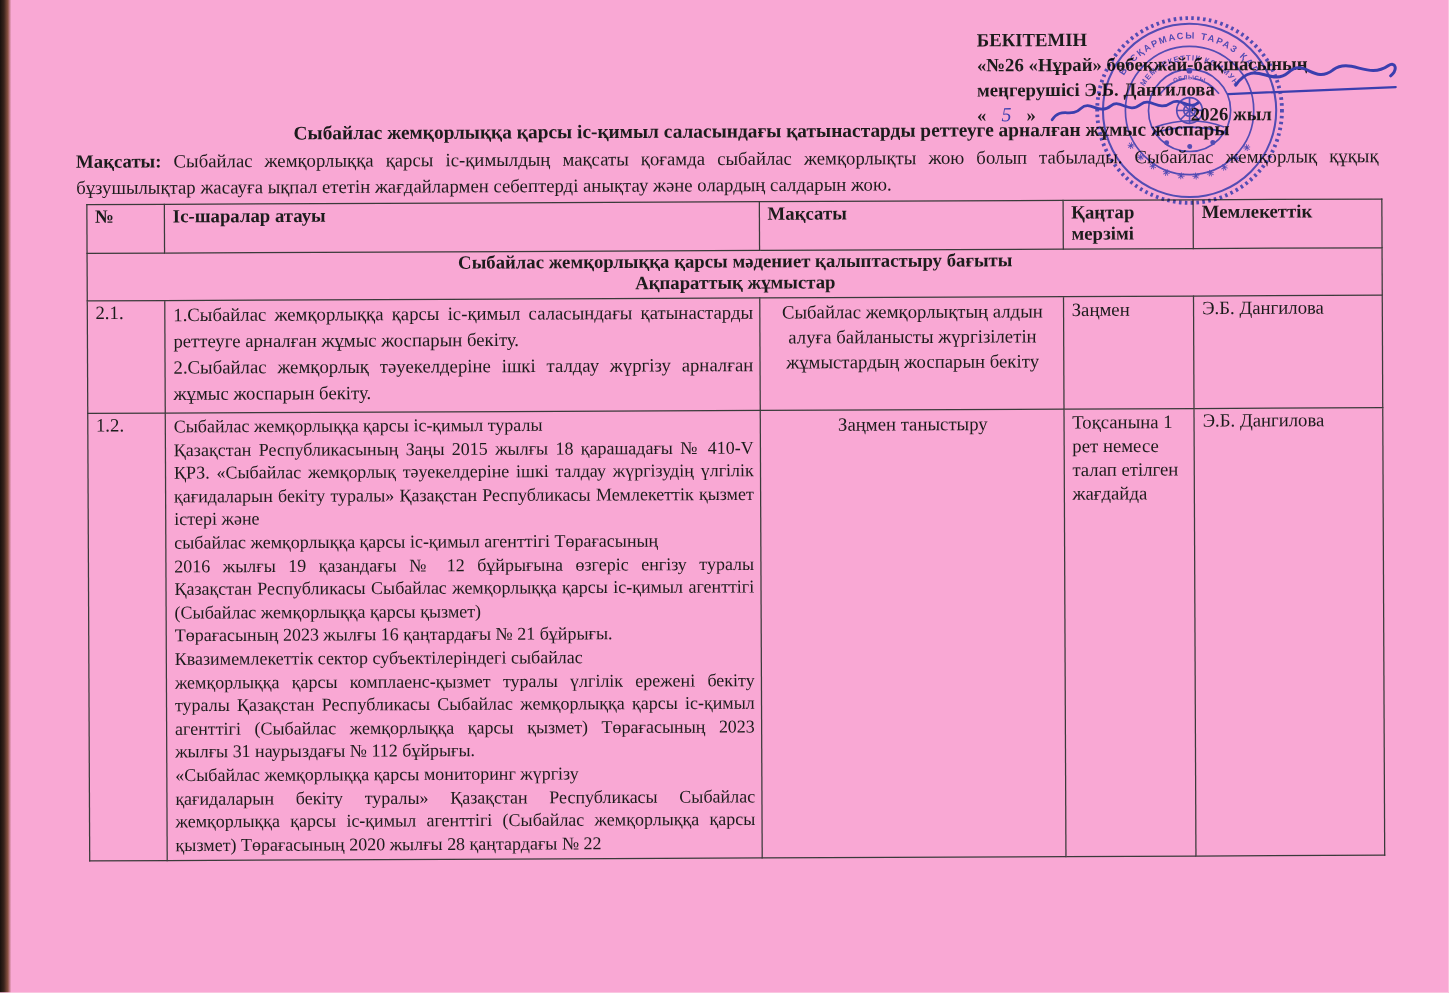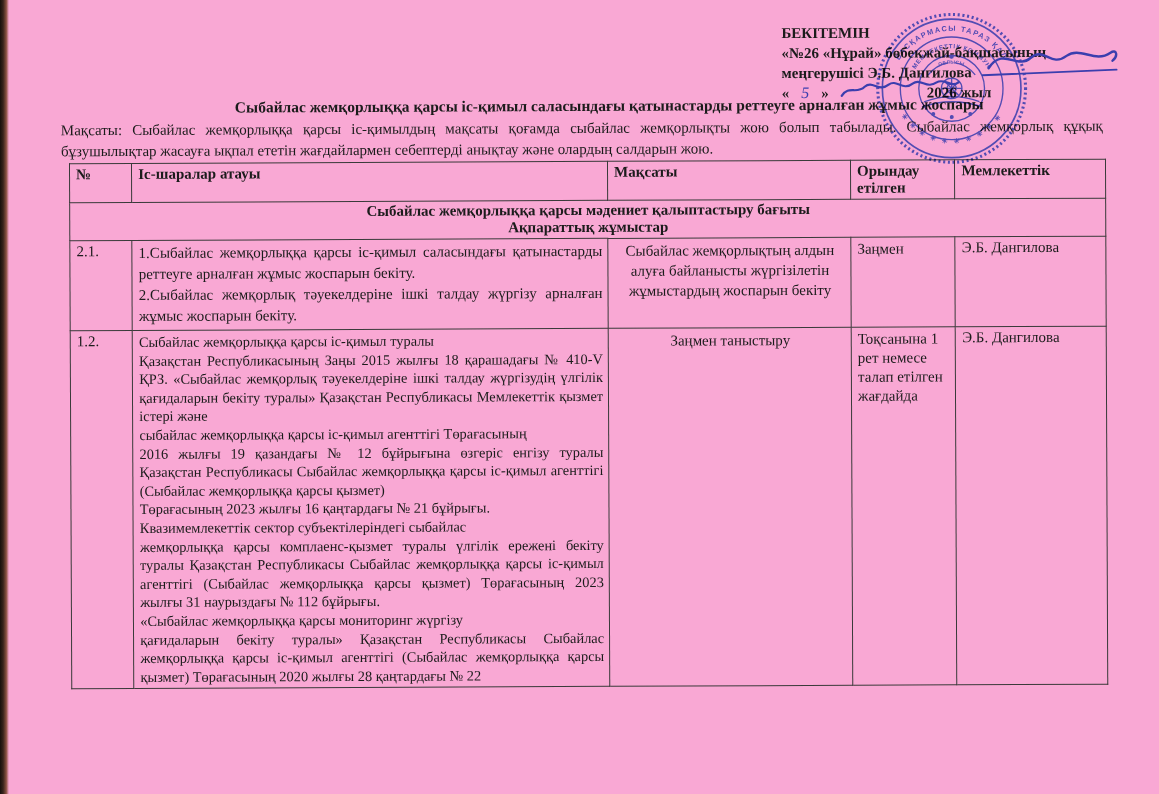--- a/index.html
+++ b/index.html
@@ -19,37 +19,37 @@
   }
   .content{ position:absolute; inset:0; transform:rotate(-0.25deg); transform-origin:50% 50%; }
 
   
   .approval{
     position:absolute; left:783px; top:24px; width:350px;
     font-weight:bold; font-size:15px; line-height:20px; z-index:1;
   }
   .approval .row4{ display:flex; align-items:baseline; gap:6px; }
   .day-handwritten{ color:#3b3eae; font-style:italic; font-weight:normal; font-size:16px; padding:0 6px; }
-  .year{ margin-left:92px; }
+  .year{ margin-left:118px; }
 
   
   .stamp{ position:absolute; left:876px; top:13px; width:154px; height:154px; z-index:3;
           opacity:.88; mix-blend-mode:multiply; }
   .sig-overlay{ position:absolute; left:0; top:0; width:1159px; height:794px; z-index:4; pointer-events:none; }
 
   
   .doc-title{
     position:absolute; left:60px; top:97px; width:1046px; padding-left:55px;
     text-align:center; font-weight:bold; font-size:15.5px; z-index:1;
   }
   .purpose{
     position:absolute; left:62px; top:118px; width:1042px;
     font-size:15px; line-height:21px; text-align:justify; z-index:1;
   }
-  .purpose b{ font-weight:normal; }
+  .purpose b{ font-weight:bold; }
 
   
   table.main{
     position:absolute; left:70px; top:161px; width:1037px;
     border-collapse:collapse; table-layout:fixed; z-index:2;
     font-size:15px;
   }
   table.main td{
     border:1.6px solid #3a3a3a; vertical-align:top; padding:2px 5px 2px 6px;
     overflow:hidden;
@@ -90,21 +90,21 @@
     <div class="doc-title">Сыбайлас жемқорлыққа қарсы іс-қимыл саласындағы қатынастарды реттеуге арналған  жұмыс жоспары</div>
 
     <div class="purpose"><b>Мақсаты:</b><span> Сыбайлас жемқорлыққа қарсы іс-қимылдың мақсаты қоғамда сыбайлас жемқорлықты жою болып табылады. Сыбайлас жемқорлық құқық бұзушылықтар жасауға ықпал ететін жағдайлармен  себептерді анықтау және олардың салдарын жою.</span></div>
 
     <table class="main">
       <tbody>
           <tr class="hdr">
         <td class="c-num">№</td>
         <td class="c-act">Іс-шаралар атауы</td>
         <td class="c-goal">Мақсаты</td>
-        <td class="c-dead">Орындау етілген</td>
+        <td class="c-dead">Қаңтар мерзімі</td>
         <td class="c-resp">Мемлекеттік</td>
       </tr>
       <tr class="section">
         <td colspan="5">
           <div>Сыбайлас жемқорлыққа қарсы мәдениет қалыптастыру бағыты</div>
           <div>Ақпараттық жұмыстар</div>
         </td>
       </tr>
       <tr class="r11">
         <td class="c-num">2.1.</td>

